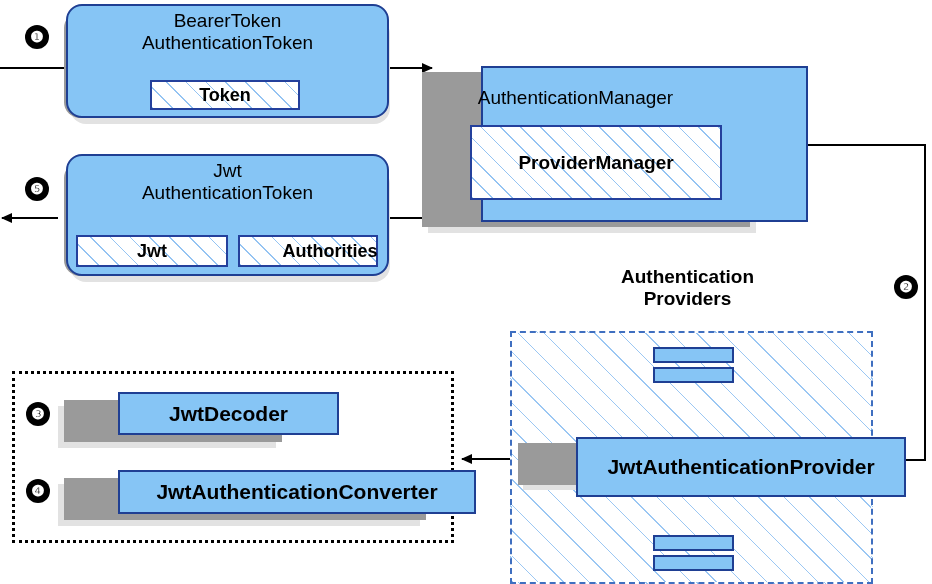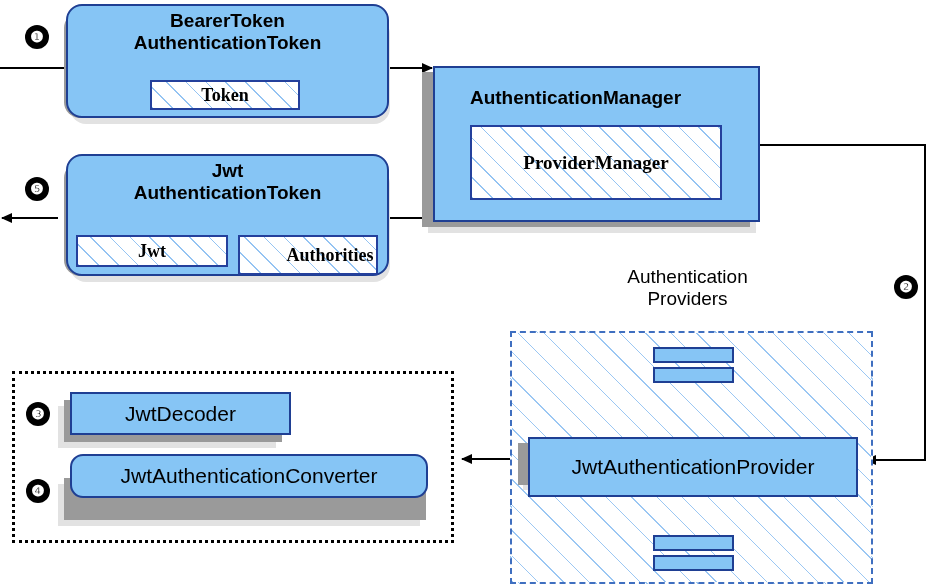--- a/index.html
+++ b/index.html
@@ -40,26 +40,27 @@
     box-sizing: border-box;
     background: #86c5f5;
     border: 2px solid #1f3f93;
     border-radius: 16px;
   }
   .sq-fill {
     position: absolute;
     box-sizing: border-box;
     background: #86c5f5;
     border: 2px solid #1f3f93;
+    margin-left: 48px;
   }
   .title {
     position: absolute;
     text-align: center;
     color: #000000;
-    font-weight: bold;
+    font-weight: normal;
     line-height: 1.14;
     white-space: pre-line;
     box-sizing: border-box;
   }
 
   
   .hatch-box {
     position: absolute;
     box-sizing: border-box;
     border: 2px solid #24409c;
@@ -69,21 +70,20 @@
       rgba(130,185,240,0.85) 0px,
       rgba(130,185,240,0.85) 1px,
       rgba(255,255,255,0) 1px,
       rgba(255,255,255,0) 14px
     );
     display: flex;
     align-items: center;
     justify-content: center;
     color: #000;
     font-weight: bold;
-    font-family: Liberation Serif, serif;
   }
 
   
   .region-blue {
     position: absolute;
     box-sizing: border-box;
     border: 2px dashed #3f6fc0;
     background-color: #ffffff;
     background-image: repeating-linear-gradient(
       45deg,
@@ -123,21 +123,21 @@
     text-align: center;
     box-sizing: border-box;
   }
 
   .lbl-center {
     position: absolute;
     display: flex;
     align-items: center;
     justify-content: center;
     text-align: center;
-    font-weight: normal;
+    font-weight: bold;
     color: #000;
     box-sizing: border-box;
   }
 </style>
 </head>
 <body>
 
 <div id="stage">
 
   <svg id="svg-layer" viewBox="0 0 932 584" width="932" height="584">
@@ -179,21 +179,21 @@
   <div class="sq-fill" style="left:433px; top:66px; width:327px; height:156px;"></div>
   <div class="title" style="left:433px; top:87px; width:285px; font-size:19px;">AuthenticationManager</div>
   <div class="hatch-box" style="left:470px; top:125px; width:252px; height:75px; font-size:19px;">ProviderManager</div>
 
   <div class="shadow-light" style="left:70px; top:168px; width:320px; height:114px; border-radius:16px;"></div>
   <div class="shadow-dark" style="left:64px; top:162px; width:320px; height:114px; border-radius:16px;"></div>
   <div class="round-fill" style="left:66px; top:154px; width:323px; height:122px;"></div>
   <div class="title" style="left:66px; top:160px; width:323px; font-size:19px;">Jwt
 AuthenticationToken</div>
   <div class="hatch-box" style="left:76px; top:235px; width:152px; height:32px; font-size:18px;">Jwt</div>
-  <div class="hatch-box" style="left:238px; top:235px; width:140px; height:40px; font-size:18px;padding-left:44px;">Authorities</div>
+  <div class="hatch-box" style="left:238px; top:235px; width:140px; height:32px; font-size:18px;padding-left:44px;">Authorities</div>
   <div class="step" style="left:25px; top:177px;">❺</div>
 
   <div class="step" style="left:894px; top:275px;">❷</div>
 
   <div class="lbl-center" style="left:560px; top:266px; width:255px; height:50px; font-size:19px;
               line-height:1.15; white-space:pre-line; display:block; text-align:center;">Authentication
 Providers</div>
 
   <div class="region-blue" style="left:510px; top:331px; width:363px; height:253px;"></div>
 
@@ -209,16 +209,16 @@
 
   <div class="region-black" style="left:12px; top:371px; width:442px; height:172px;"></div>
 
   <div class="shadow-light" style="left:58px; top:406px; width:218px; height:42px;"></div>
   <div class="shadow-dark" style="left:64px; top:400px; width:218px; height:42px;"></div>
   <div class="sq-fill lbl-center" style="left:70px; top:392px; width:221px; height:43px; font-size:21px;">JwtDecoder</div>
   <div class="step" style="left:26px; top:402px;">❸</div>
 
   <div class="shadow-light" style="left:58px; top:484px; width:362px; height:42px;"></div>
   <div class="shadow-dark" style="left:64px; top:478px; width:362px; height:42px;"></div>
-  <div class="sq-fill lbl-center" style="left:70px; top:454px; width:358px; height:44px; font-size:21px;border-radius:13px;">JwtAuthenticationConverter</div>
+  <div class="sq-fill lbl-center" style="left:70px; top:470px; width:358px; height:44px; font-size:21px;">JwtAuthenticationConverter</div>
   <div class="step" style="left:26px; top:479px;">❹</div>
 
 </div>
 
 </body></html>

